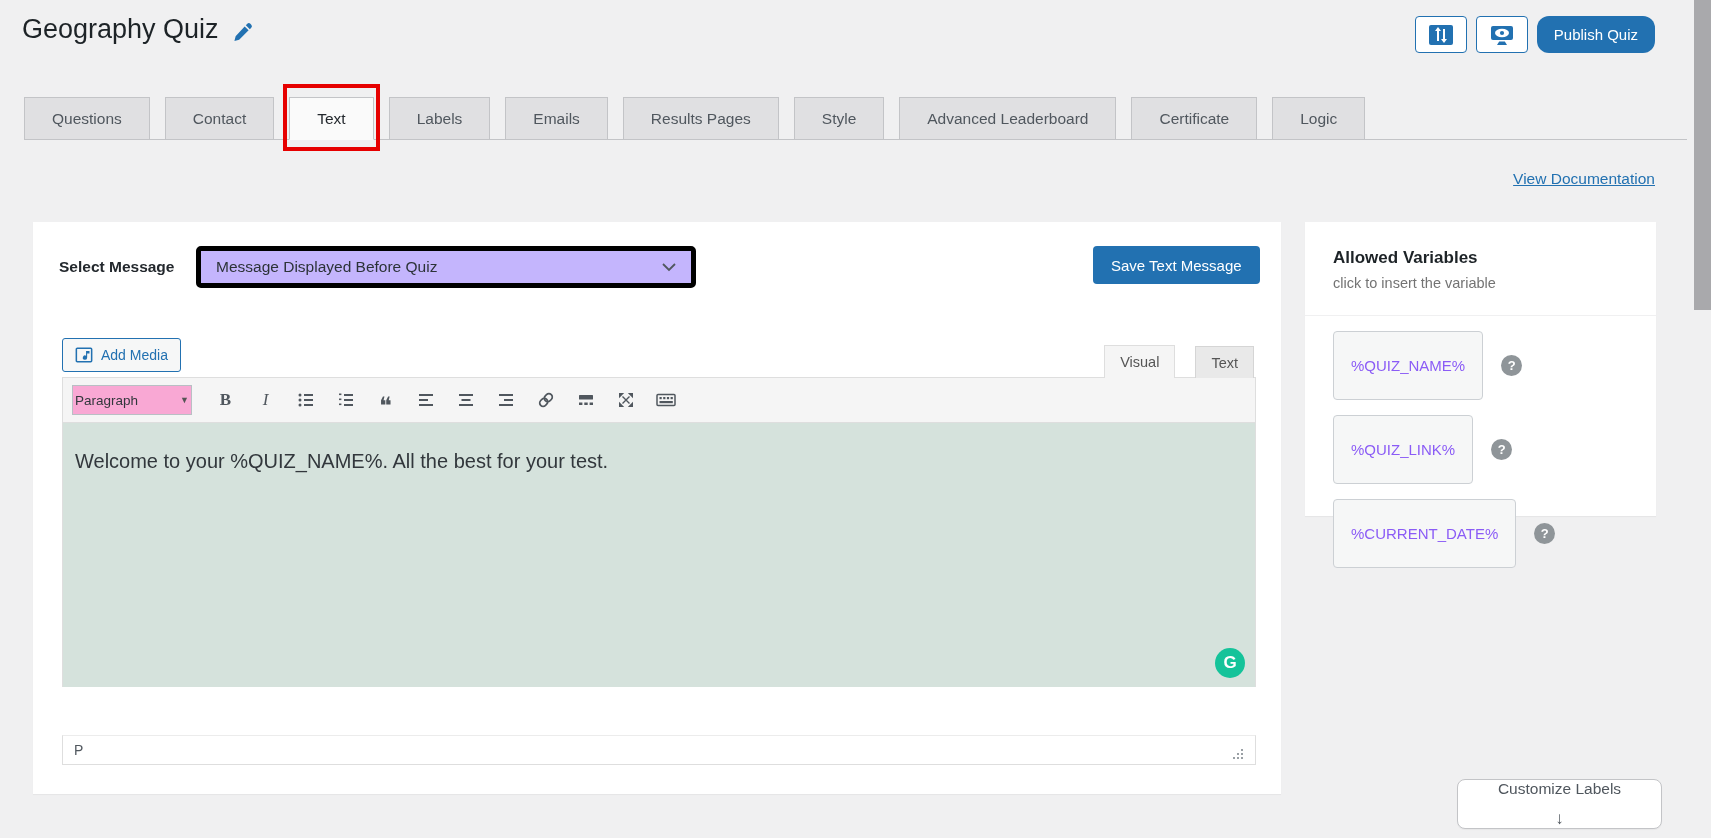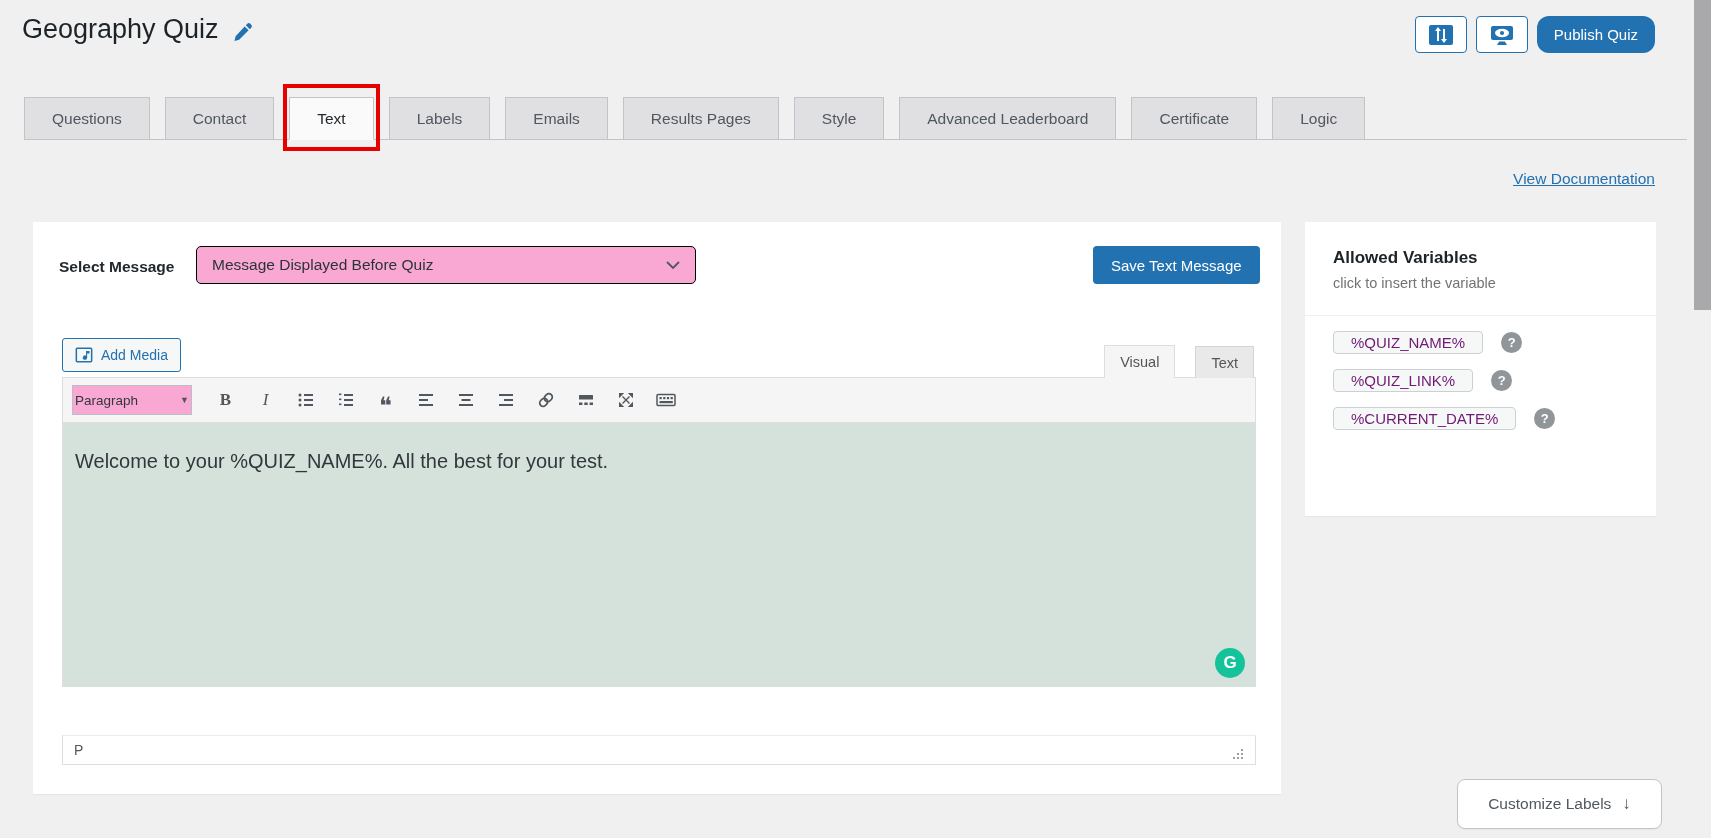--- a/index.html
+++ b/index.html
@@ -62,21 +62,21 @@
   .panel {
     position:absolute; left:33px; top:222px; width:1248px; height:572px;
     background:#fff; box-shadow:0 1px 1px rgba(0,0,0,.04);
   }
   .select-label {
     position:absolute; left:26px; top:36px;
     font-size:15.5px; font-weight:bold; color:#23282d;
   }
   .msg-select {
     position:absolute; left:163px; top:24px; width:500px; height:38px;
-    background:#f9a8d4; border:1px solid #000000; border-radius:5px;
+    background:#c4b5fd; border:5px solid #000000; border-radius:5px;
     display:flex; align-items:center; justify-content:space-between;
     padding:16px 15px; font-size:15.5px; color:#2c3338; cursor:pointer;
   }
   .save-btn {
     position:absolute; left:1060px; top:24px; height:38px; padding:0 18px;
     background:#2271b1; color:#fff; border:none; border-radius:4px;
     font-size:15px; cursor:pointer; font-family:"Liberation Sans", sans-serif;
   }
 
   
@@ -139,38 +139,39 @@
   .sidebar {
     position:absolute; left:1305px; top:222px; width:351px; height:294px;
     background:#fff; padding:26px 28px; box-shadow:0 1px 1px rgba(0,0,0,.04);
   }
   .sb-title { font-size:17px; font-weight:bold; color:#1d2327; }
   .sb-sub { font-size:14.5px; color:#737373; margin-top:7px; }
   .sb-divider { height:1px; background:#f0f0f1; margin:24px -28px 0 -28px; }
   .var-row { display:flex; align-items:center; margin-top:15px; }
   .var-row:first-of-type { margin-top:24px; }
   .var-btn {
-    padding:2px 17px; background:#f6f7f7; border:1px solid #ccd0d4;
-    border-radius:4px; color:#701a75; font-size:15px; cursor:pointer;
+    padding:25px 17px; background:#f6f7f7; border:1px solid #ccd0d4;
+    border-radius:4px; color:#8b5cf6; font-size:15px; cursor:pointer;
     font-family:"Liberation Sans", sans-serif;
   }
   .help-badge {
     width:21px; height:21px; border-radius:50%; background:#8f9599; color:#fff;
     font-size:13px; font-weight:bold;
     display:flex; align-items:center; justify-content:center;
     margin-left:18px; cursor:pointer;
   }
 
   .customize-btn {
     position:absolute; left:1457px; top:779px; width:205px; height:50px;
     background:#fff; border:1px solid #c3c4c7; border-radius:8px;
     display:flex; align-items:center; justify-content:center; gap:11px;
     font-size:15.5px; color:#50575e; cursor:pointer;
     box-shadow:0 1px 1px rgba(0,0,0,.04);
     font-family:"Liberation Sans", sans-serif;
+    flex-direction:column;
   }
   .customize-arrow { font-size:17px; color:#50575e; }
 
   .scroll-thumb {
     position:absolute; right:0; top:0; width:17px; height:310px;
     background:#a9a9ac; cursor:pointer;
   }
 </style>
 </head>
 <body>

